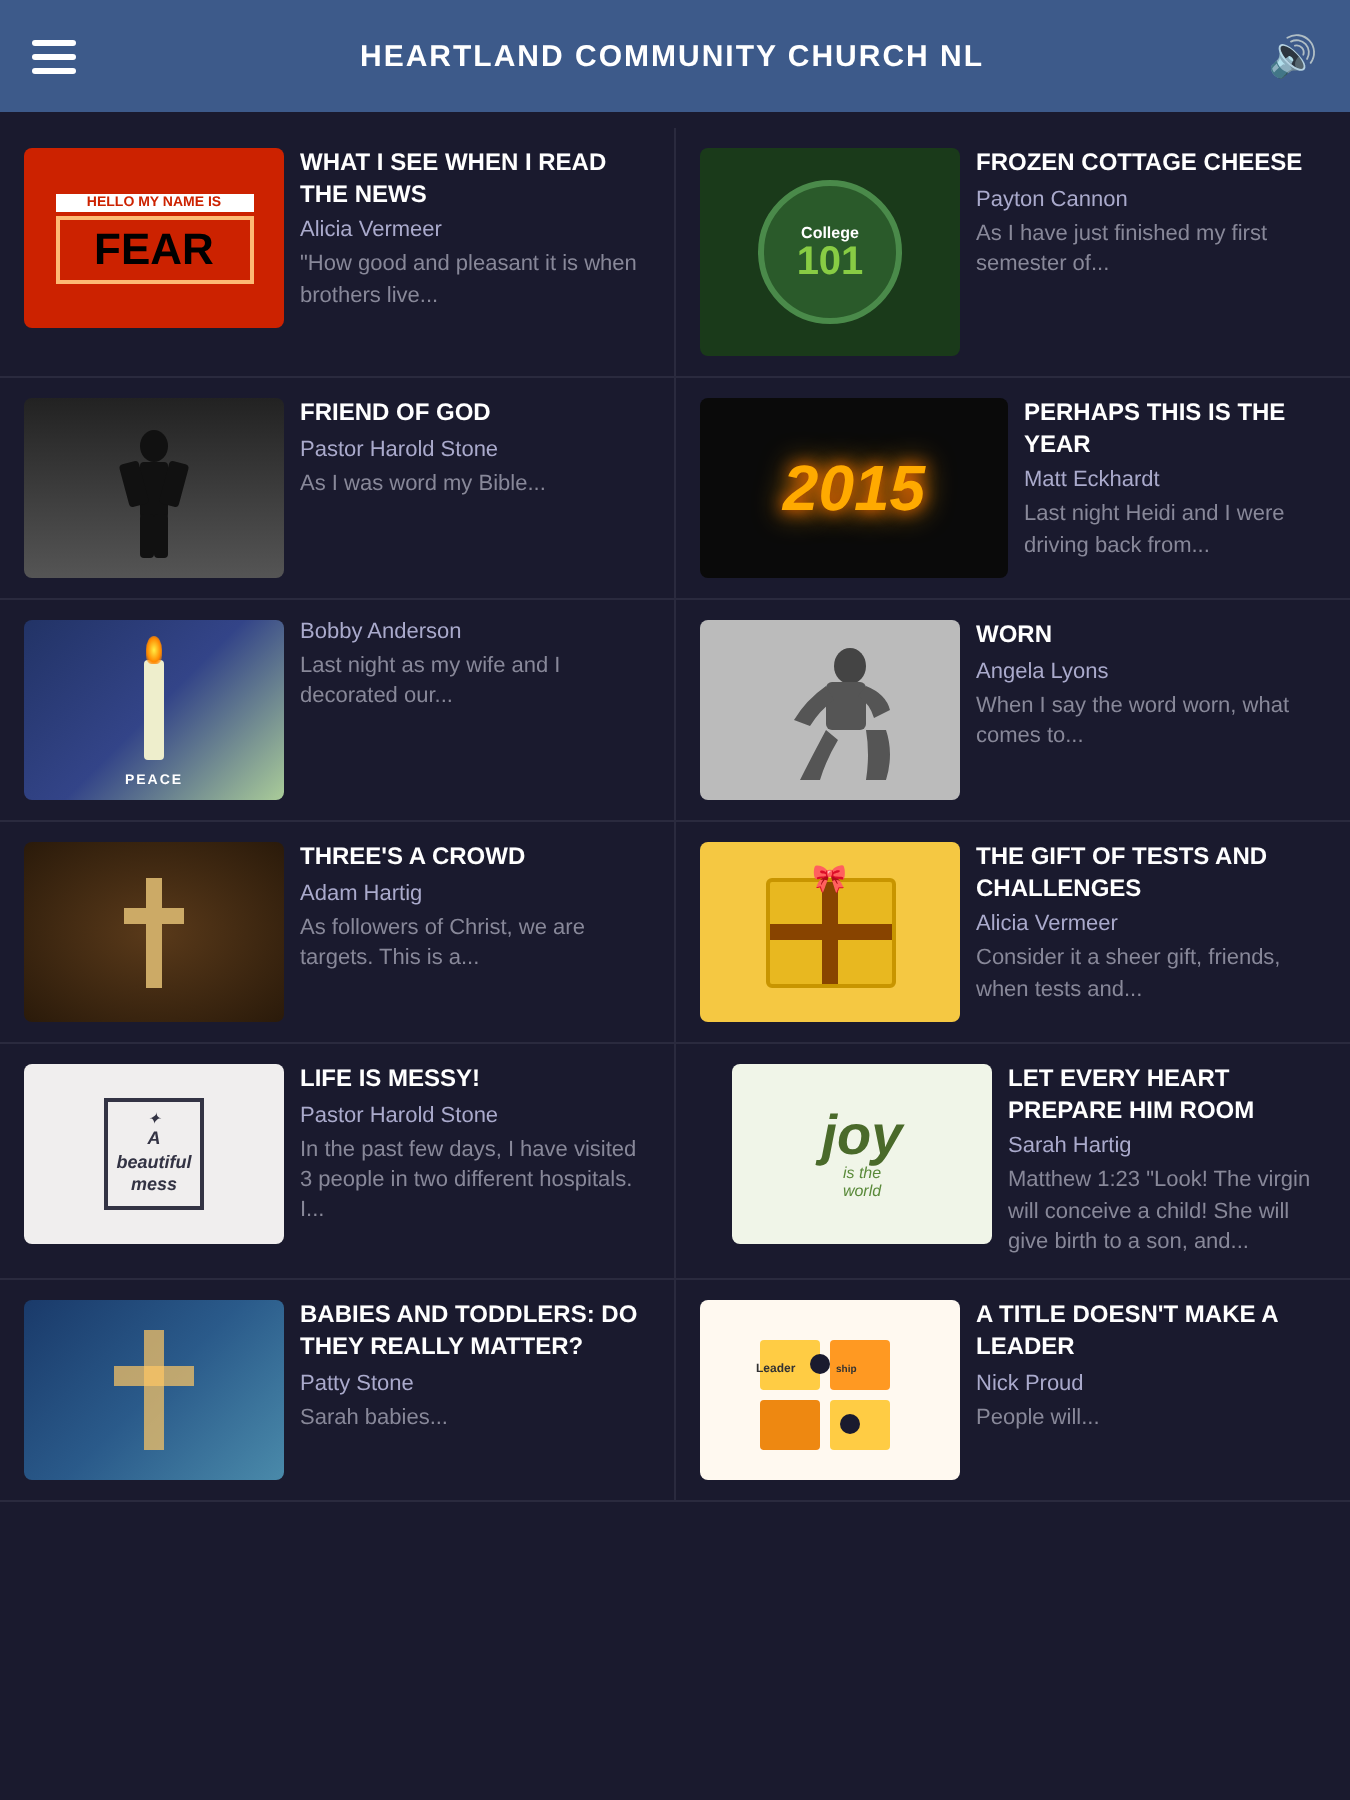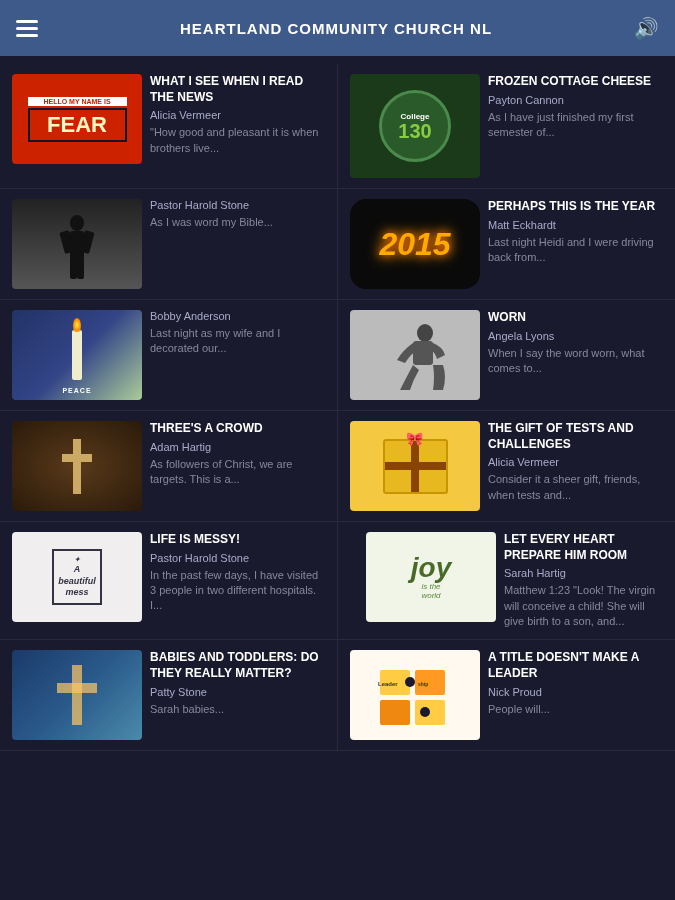--- a/index.html
+++ b/index.html
@@ -123,34 +123,34 @@
   <div class="speaker-icon">🔊</div>
 </div>
 
 <div class="content">
 
   <div class="two-col">
     <div class="col-item">
       <div class="col-thumb thumb-fear full-thumb" style="width:130px;height:90px;">
         <div style="background:#cc2200;width:100%;height:100%;display:flex;flex-direction:column;align-items:center;justify-content:center;padding:4px;">
           <div style="background:#fff;color:#cc2200;font-size:7px;font-weight:bold;width:90%;text-align:center;padding:1px 0;">HELLO MY NAME IS</div>
-          <div style="background:#cc2200;color:#fef9c3;font-size:22px;font-weight:bold;width:90%;text-align:center;border:2px solid #0f172a;padding:2px 0;margin-top:2px;">FEAR</div>
+          <div style="background:#cc2200;color:#000000;font-size:22px;font-weight:bold;width:90%;text-align:center;border:2px solid #fdba74;padding:2px 0;margin-top:2px;">FEAR</div>
         </div>
       </div>
       <div class="article-info">
         <div class="article-title">WHAT I SEE WHEN I READ THE NEWS</div>
         <div class="article-author">Alicia Vermeer</div>
         <div class="article-excerpt">"How good and pleasant it is when brothers live...</div>
       </div>
     </div>
     <div class="col-item">
       <div class="col-thumb" style="width:130px;height:104px;background:#1a3a1a;display:flex;align-items:center;justify-content:center;border-radius:4px;overflow:hidden;">
         <div style="background:#2a5a2a;border-radius:50%;width:72px;height:72px;display:flex;flex-direction:column;align-items:center;justify-content:center;border:3px solid #4a8a4a;">
           <div style="font-size:8px;font-weight:bold;color:#fff;">College</div>
-          <div style="font-size:20px;font-weight:bold;color:#88cc44;line-height:1;">130</div>
+          <div style="font-size:20px;font-weight:bold;color:#88cc44;line-height:1;">101</div>
         </div>
       </div>
       <div class="article-info">
         <div class="article-title">FROZEN COTTAGE CHEESE</div>
         <div class="article-author">Payton Cannon</div>
         <div class="article-excerpt">As I have just finished my first semester of...</div>
       </div>
     </div>
   </div>
 
@@ -160,26 +160,27 @@
         <svg width="40" height="70" viewBox="0 0 40 70">
           <ellipse cx="20" cy="8" rx="7" ry="8" fill="#111"></ellipse>
           <rect x="13" y="16" width="14" height="28" fill="#111" rx="2"></rect>
           <rect x="5" y="16" width="10" height="22" fill="#111" rx="2" transform="rotate(-15 10 27)"></rect>
           <rect x="25" y="16" width="10" height="22" fill="#111" rx="2" transform="rotate(15 30 27)"></rect>
           <rect x="13" y="42" width="7" height="22" fill="#111" rx="2"></rect>
           <rect x="20" y="42" width="7" height="22" fill="#111" rx="2"></rect>
         </svg>
       </div>
       <div class="article-info">
+        <div class="article-title">FRIEND OF GOD</div>
         <div class="article-author">Pastor Harold Stone</div>
         <div class="article-excerpt">As I was word my Bible...</div>
       </div>
     </div>
     <div class="col-item">
-      <div class="col-thumb" style="width:130px;height:90px;background:#0a0a0a;border-radius:16px;overflow:hidden;display:flex;align-items:center;justify-content:center;">
+      <div class="col-thumb" style="width:154px;height:90px;background:#0a0a0a;border-radius:4px;overflow:hidden;display:flex;align-items:center;justify-content:center;">
         <span style="font-size:32px;font-weight:bold;color:#ffaa00;text-shadow:0 0 8px #ff6600,0 0 15px #ffaa00;font-style:italic;">2015</span>
       </div>
       <div class="article-info">
         <div class="article-title">PERHAPS THIS IS THE YEAR</div>
         <div class="article-author">Matt Eckhardt</div>
         <div class="article-excerpt">Last night Heidi and I were driving back from...</div>
       </div>
     </div>
   </div>
 

